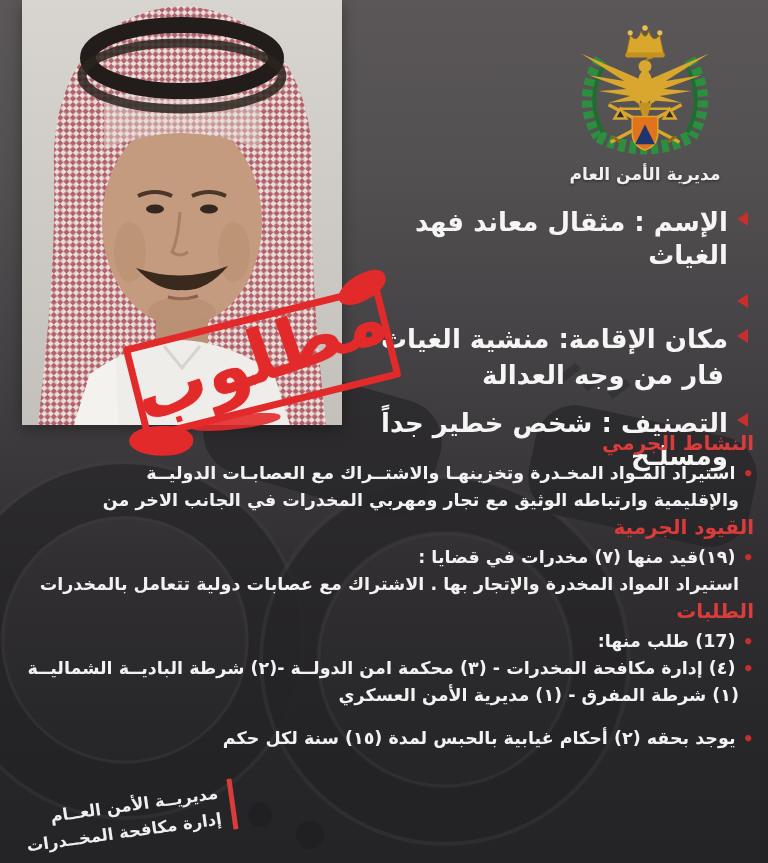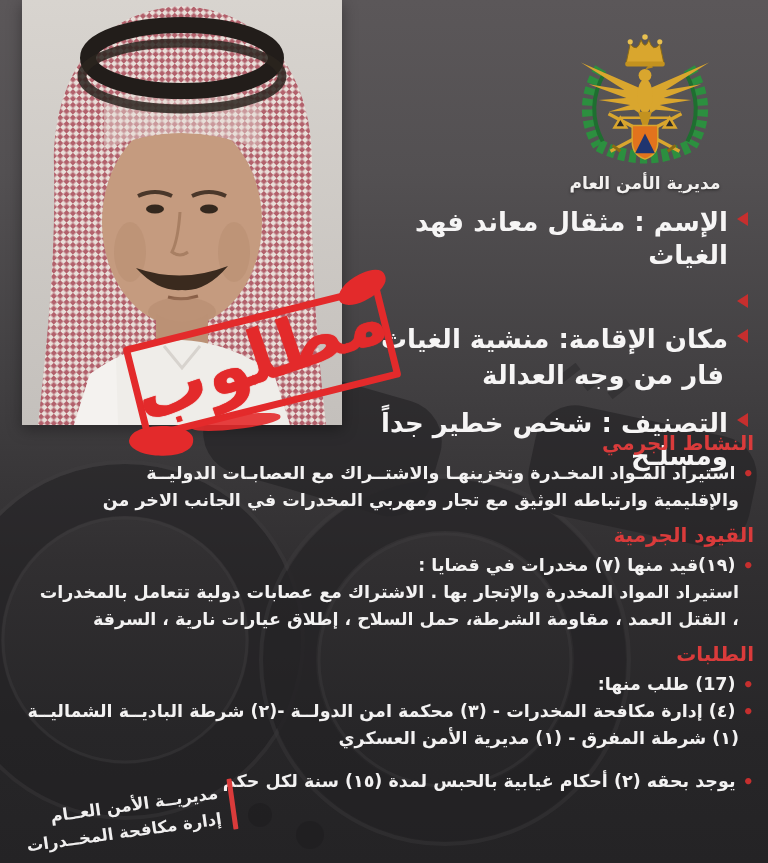--- a/index.html
+++ b/index.html
@@ -32,42 +32,42 @@
     font-size:72px;font-weight:bold;color:#e32a2b;line-height:1;
     transform:rotate(-5deg) translateY(-6px);
     text-shadow:0 0 1px #e32a2b;
     white-space:nowrap;
   }
   .splat{position:absolute;background:#e32a2b;border-radius:60% 40% 55% 45%;}
   .splat1{width:64px;height:30px;left:-24px;bottom:-26px;transform:rotate(18deg);}
   .splat2{width:52px;height:26px;right:-16px;top:-20px;transform:rotate(-12deg);}
   .splat3{width:90px;height:14px;left:40px;bottom:-18px;transform:rotate(8deg);opacity:.9;}
   
-  .logo{position:absolute;left:556px;top:29px;width:178px;text-align:center;z-index:2;}
+  .logo{position:absolute;left:556px;top:20px;width:178px;text-align:center;z-index:2;}
   .logo-caption{
     color:#f2f0ef;font-size:17px;font-weight:bold;margin-top:2px;
     text-shadow:0 1px 3px rgba(0,0,0,.5);letter-spacing:.5px;
   }
   
   .info{position:absolute;right:20px;top:206px;width:420px;direction:rtl;z-index:3;}
   .info-line{
     display:flex;direction:rtl;align-items:flex-start;
     margin-bottom:15px;color:#f6f5f5;font-weight:bold;
     font-size:26px;line-height:1.28;text-align:right;
   }
   .tri{
     width:0;height:0;flex:none;
     border-top:7px solid transparent;border-bottom:7px solid transparent;
     border-right:11px solid #c62f2e;
     margin-left:9px;margin-top:6px;
   }
   .info-sub{padding-right:4px;margin-top:3px;}
   
   .sections{position:absolute;top:430px;right:14px;left:14px;direction:rtl;text-align:right;z-index:3;}
-  .section{margin-top:8px;}
+  .section{margin-top:0;}
   .section.gap-lg{margin-top:16px;}
   .section:first-child{margin-top:0;}
   .sec-title{color:#da3b3b;font-size:20px;font-weight:bold;line-height:26px;margin-bottom:4px;}
   .sec-line{
     display:flex;direction:rtl;align-items:flex-start;
     color:#f3f2f2;font-size:17.5px;font-weight:bold;line-height:27px;
   }
   .dot{color:#c62f2e;margin-left:7px;flex:none;font-size:18px;}
   .sec-line.cont{padding-right:15px;}
   
@@ -236,23 +236,20 @@
 
     <div class="section">
       <div class="sec-title">القيود الجرمية</div>
       <div class="sec-line">
         <span class="dot">•</span>
         <span>(١٩)قيد منها (٧) مخدرات في قضايا :</span>
       </div>
       <div class="sec-line cont">
         <span>استيراد المواد المخدرة والإتجار بها .  الاشتراك مع عصابات دولية تتعامل بالمخدرات</span>
       </div>
-      <div class="sec-line cont">
-        <span>، القتل العمد ، مقاومة الشرطة،  حمل السلاح ، إطلاق عيارات نارية ، السرقة</span>
-      </div>
     </div>
 
     <div class="section">
       <div class="sec-title">الطلبات</div>
       <div class="sec-line">
         <span class="dot">•</span>
         <span>(17) طلب منها:</span>
       </div>
       <div class="sec-line">
         <span class="dot">•</span>

